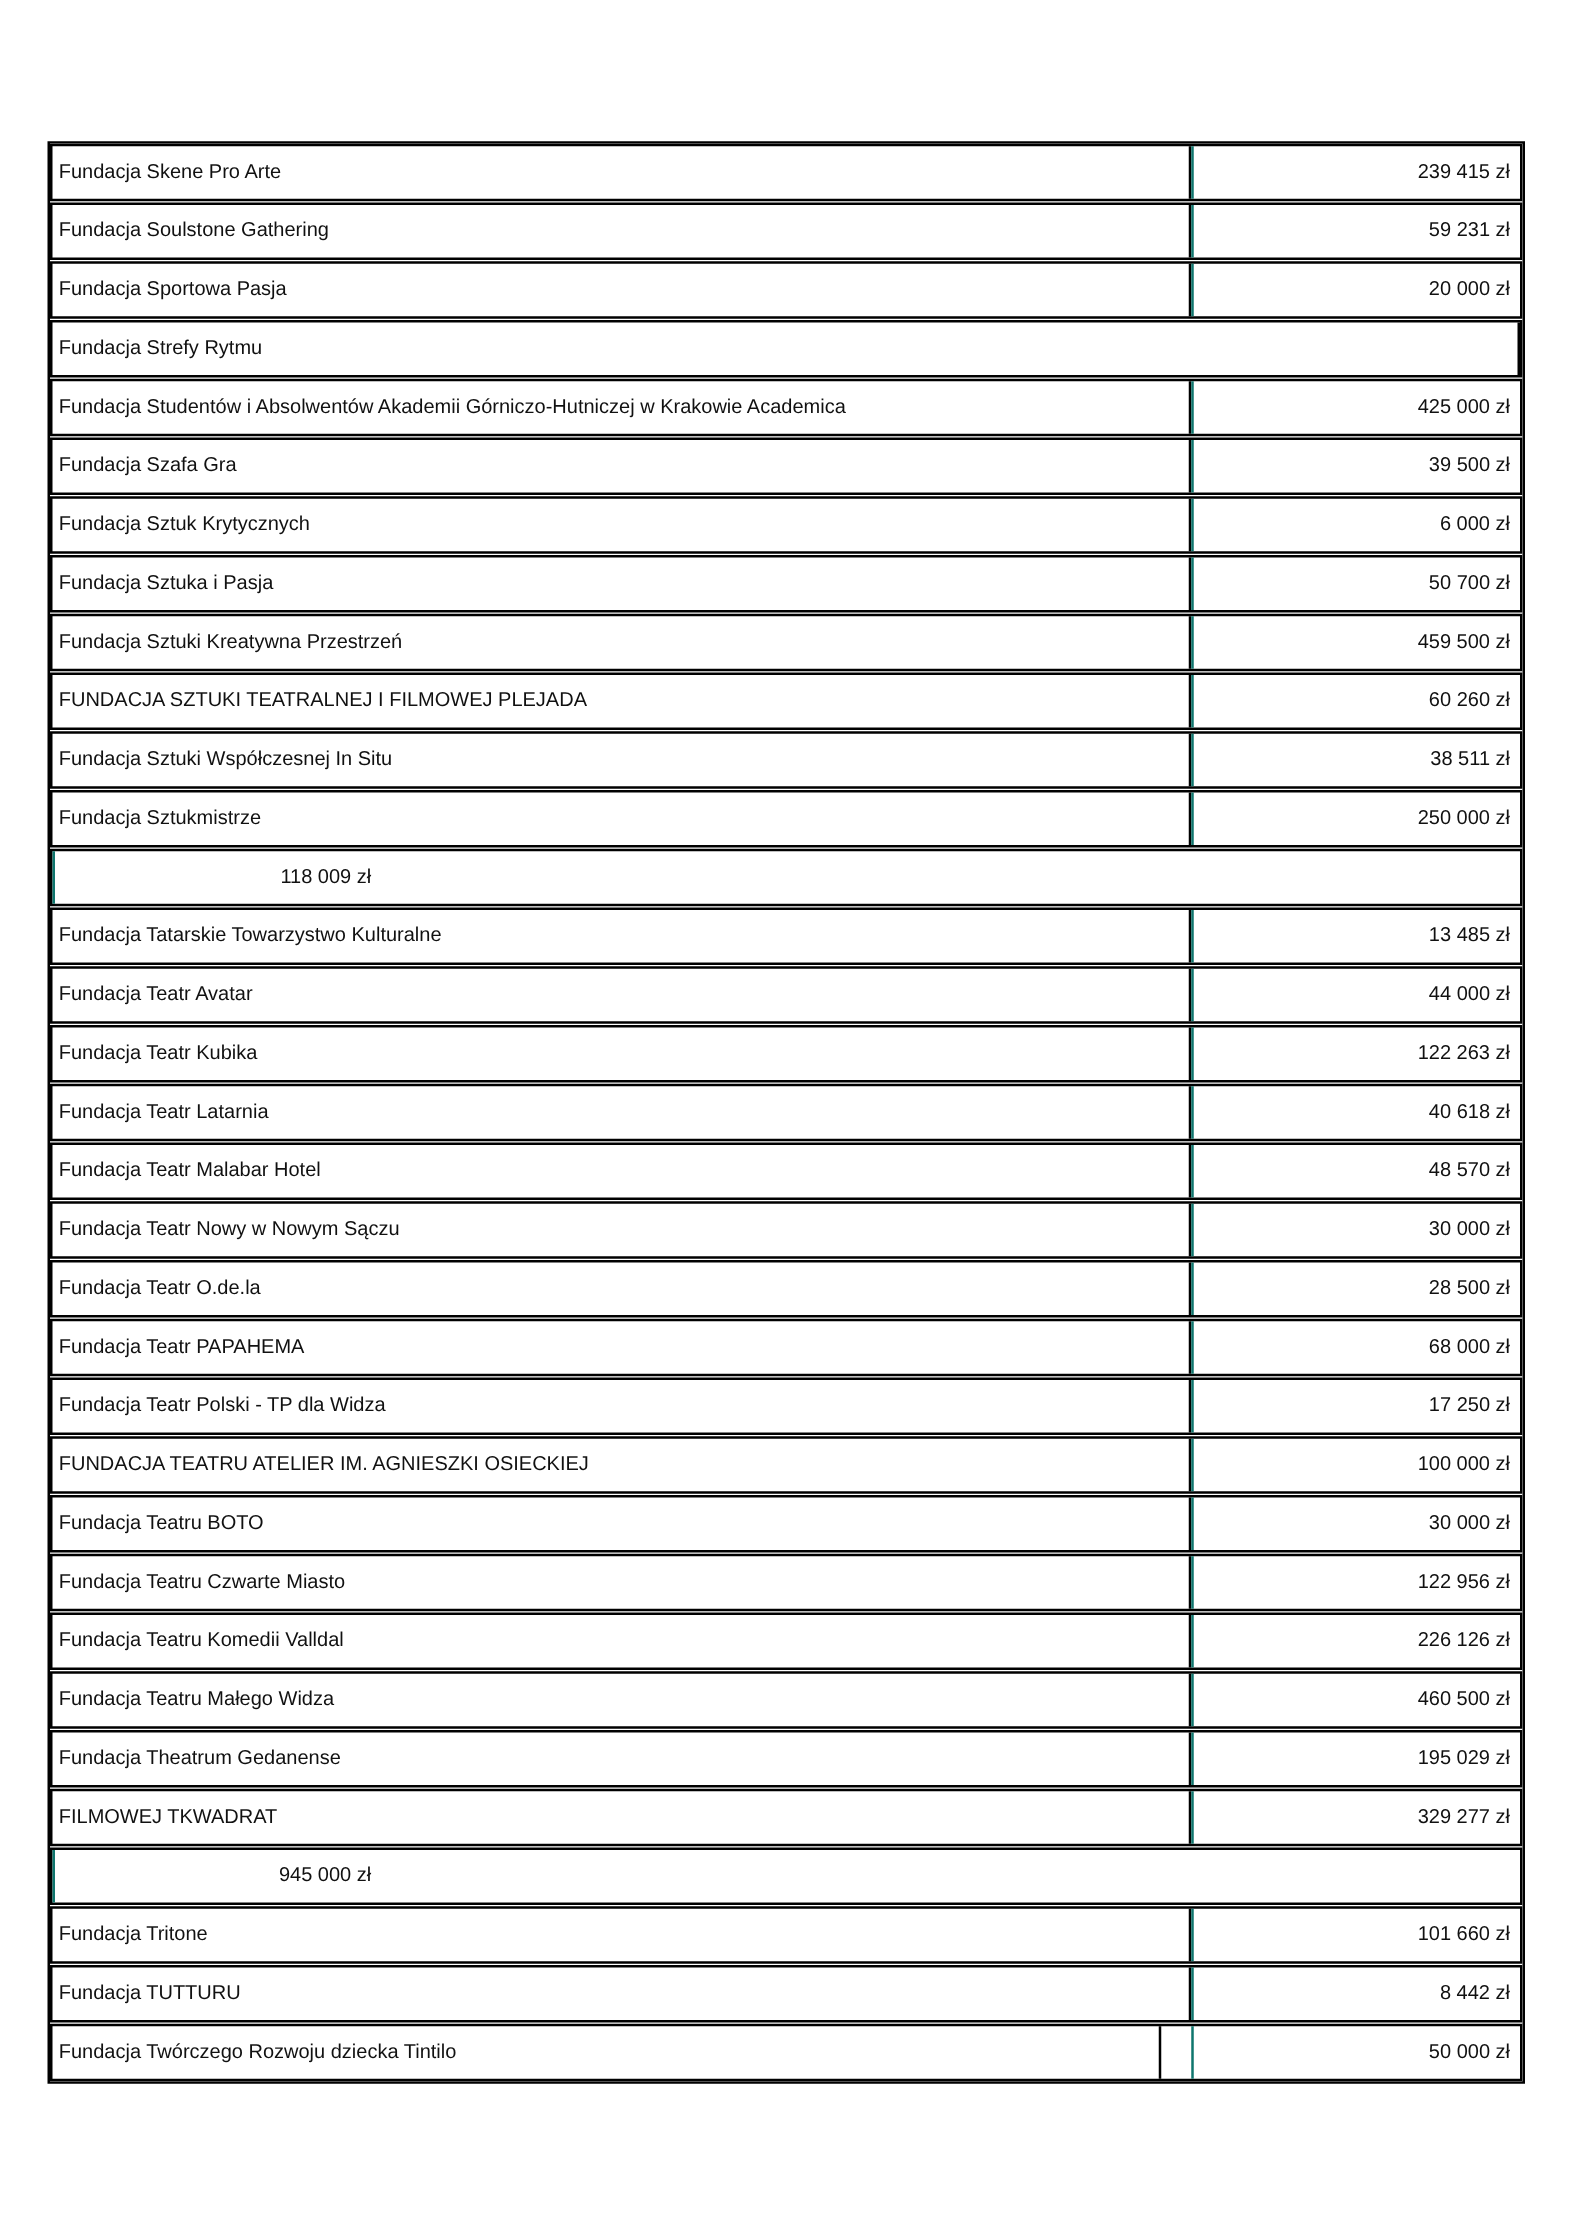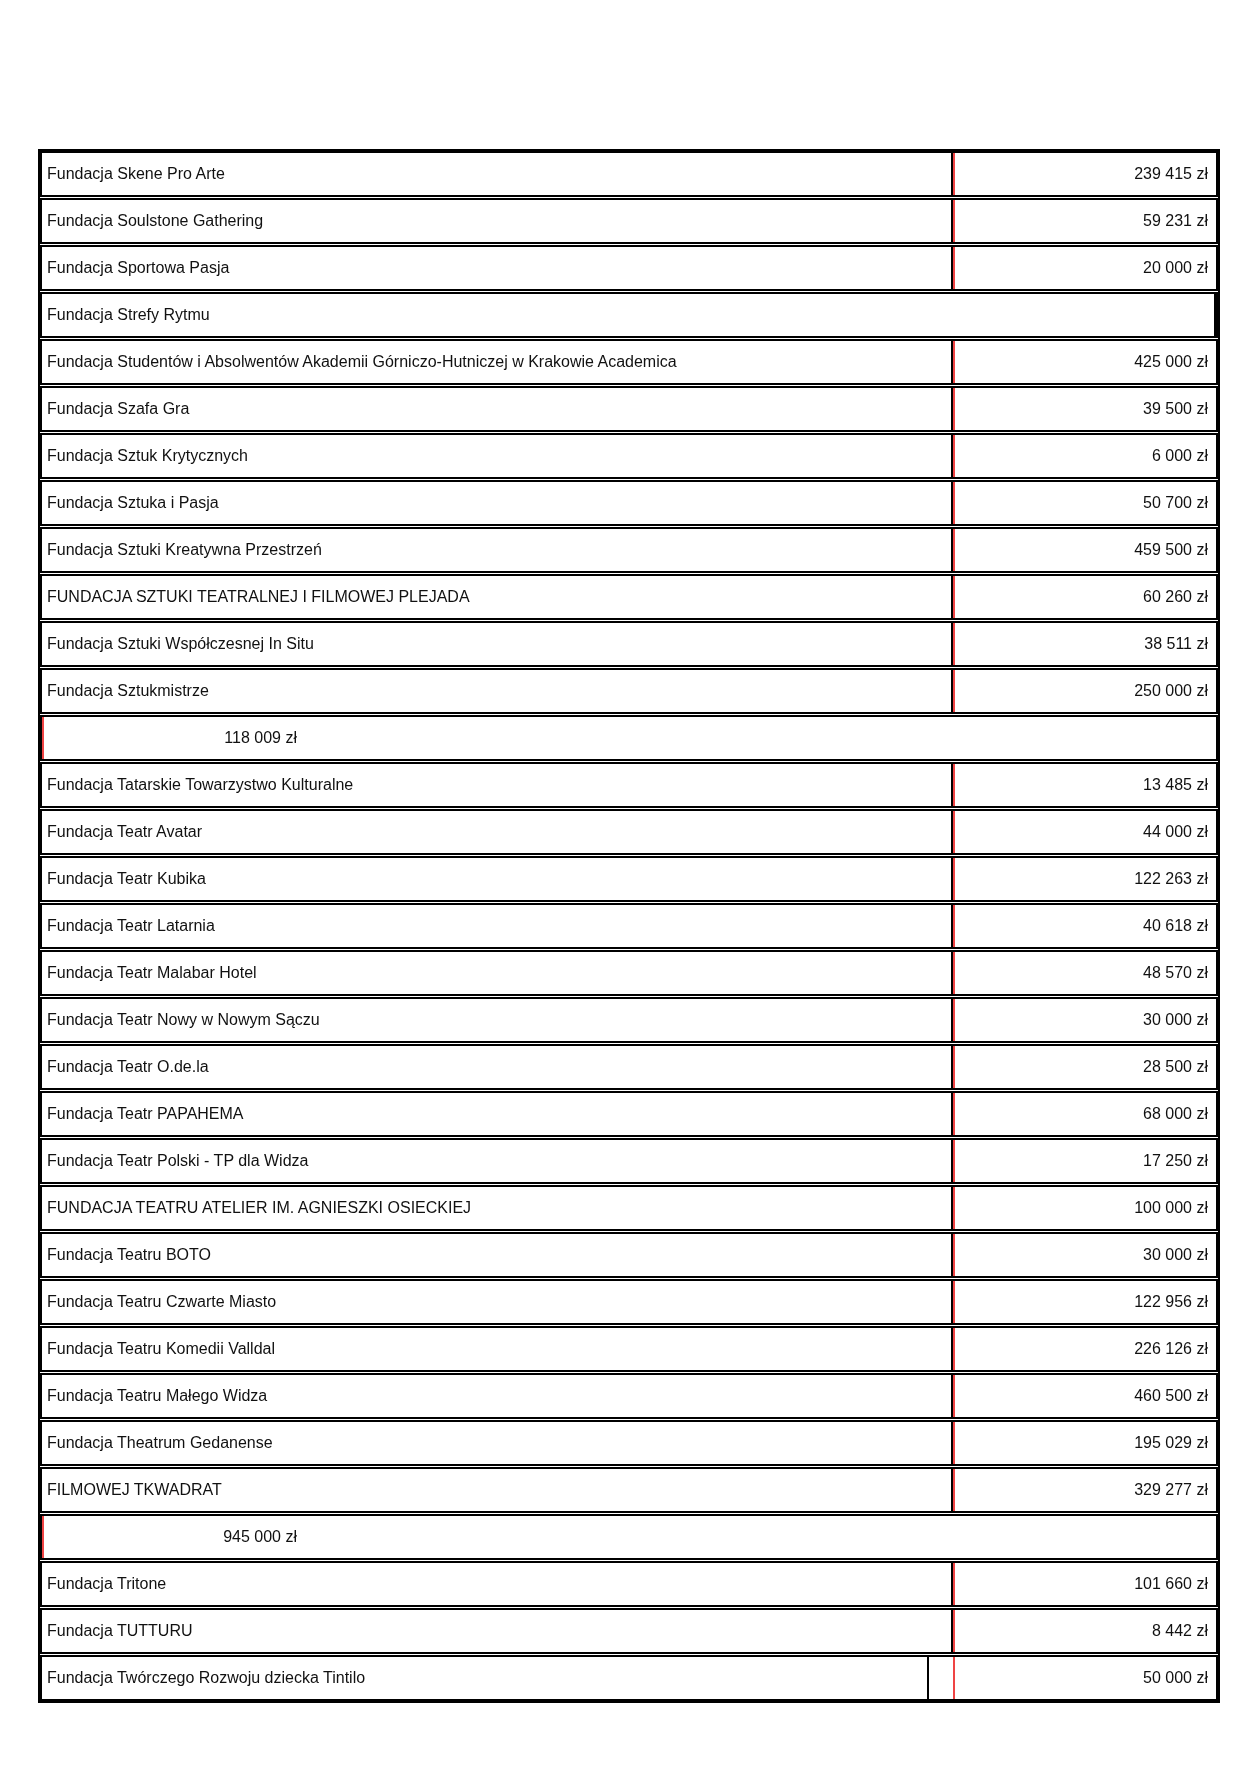--- a/index.html
+++ b/index.html
@@ -21,21 +21,20 @@
     height: 1782px;
     background: #ffffff;
   }
   .grant-table {
     position: absolute;
     left: 38px;
     top: 113px;
     width: 1178px;
     border: 2px solid #000000;
     background: #ffffff;
-    margin-top: 36px;
   }
   .row {
     display: flex;
     height: 42px;
     border: 2px solid #000000;
     margin-bottom: 1px;
     background: #ffffff;
   }
   .row:last-child {
     margin-bottom: 0;
@@ -51,21 +50,21 @@
   }
   .cell.name {
     flex: 1 1 auto;
     padding-left: 5px;
     border-right: 2px solid #000000;
   }
   .cell.amount {
     flex: 0 0 253px;
     justify-content: flex-end;
     padding-right: 8px;
-    border-left: 2px solid #ef4444;
+    border-left: 2px solid #0f766e;
   }
 </style>
 </head>
 <body>
 
 <div class="page">
   <div class="grant-table" id="grant-table">
   <div class="row">
     <div class="cell name">Fundacja Skene Pro Arte</div>
     <div class="cell amount">239 415 zł</div>

